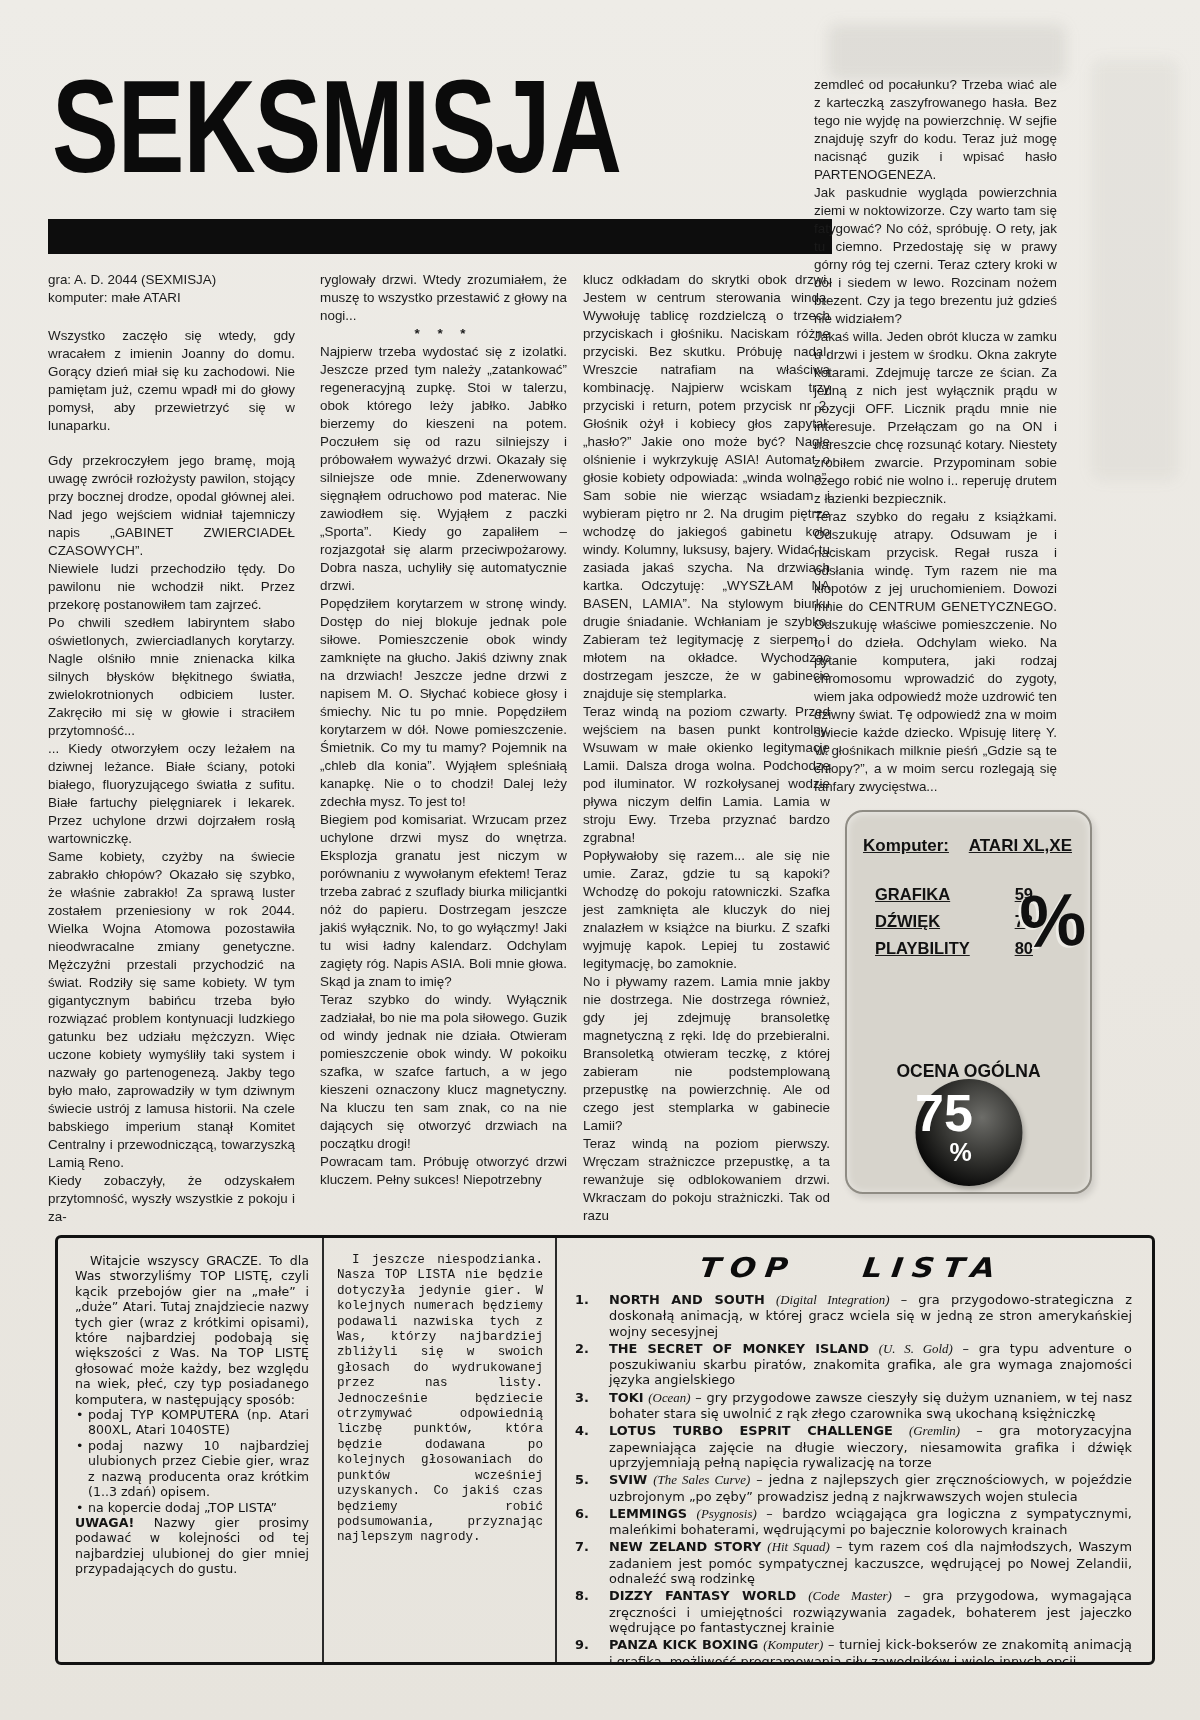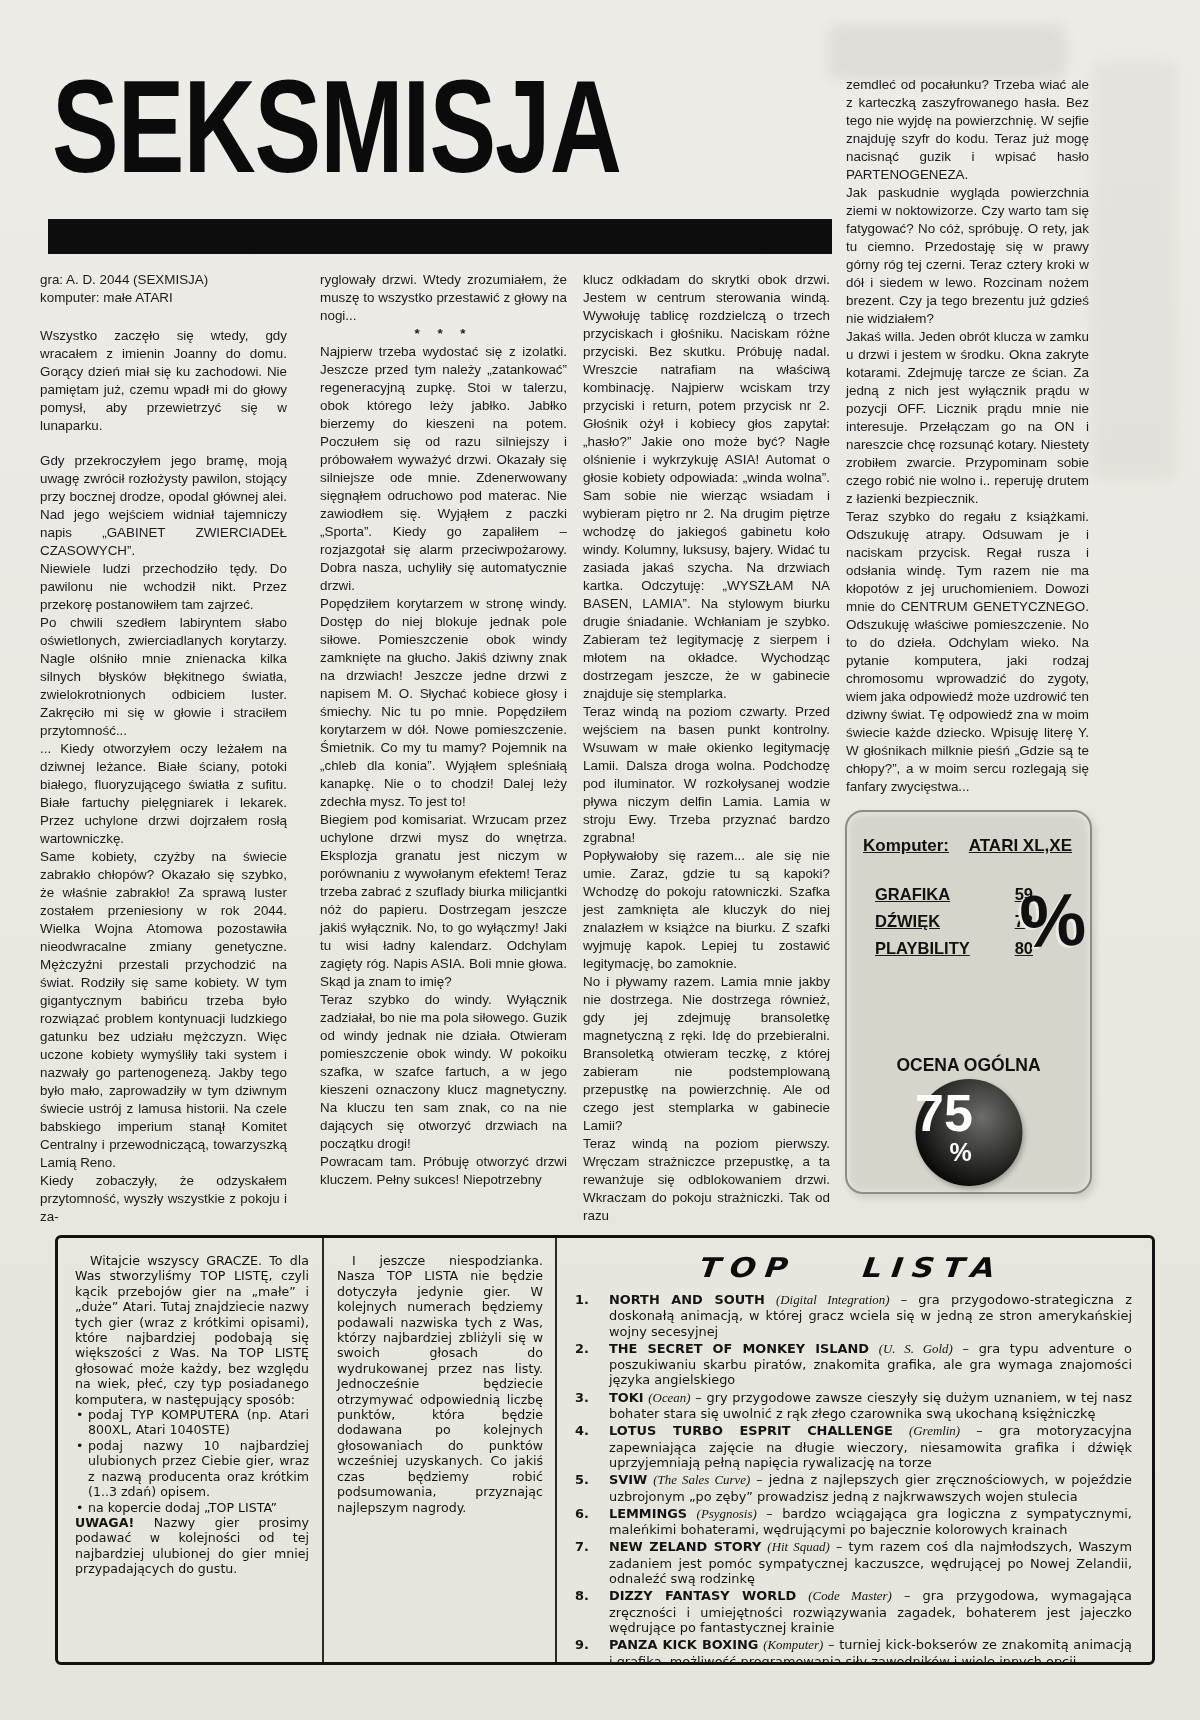--- a/index.html
+++ b/index.html
@@ -9,49 +9,49 @@
   .ghost{position:absolute;background:rgba(125,122,114,0.13);border-radius:10px;filter:blur(7px);}
   .g1{left:828px;top:24px;width:238px;height:56px;}
   .g2{left:1092px;top:60px;width:86px;height:420px;background:rgba(125,122,114,0.08);}
 
   .title{position:absolute;left:52px;top:60px;margin:0;font-size:100px;line-height:1;
          font-weight:bold;letter-spacing:-1px;color:#0b0b0b;
          transform:scaleY(1.32);transform-origin:top left;white-space:nowrap;}
   .title-rule{position:absolute;left:48px;top:219px;width:784px;height:35px;background:#0d0d0d;}
 
   .col{position:absolute;width:247px;font-size:13.4px;line-height:18px;text-align:justify;hyphens:auto;}
-  .col1{left:40px;top:271px;}
+  .col1{left:48px;top:271px;}
   .col2{left:320px;top:271px;}
   .col3{left:583px;top:271px;}
-  .col4{left:846px;top:76px;width:243px;}
+  .col4{left:814px;top:76px;width:243px;}
   .art-p{margin:0;}
   .art-p:empty{height:17px;}
   .meta{margin:0;}
   .meta-last{margin-bottom:20px;}
   .sep{margin:0;text-align:center;font-weight:bold;letter-spacing:7px;line-height:18px;}
 
   .rating-box{position:absolute;left:845px;top:810px;width:243px;height:380px;background:#d7d4cc;
               border:2px solid #8f8c84;border-radius:18px;
               box-shadow:inset 0 1px 8px rgba(255,255,255,.55),3px 4px 7px rgba(0,0,0,.12);text-decoration:underline;}
   .rb-computer{display:flex;justify-content:space-between;margin:24px 18px 0 16px;font-weight:bold;font-size:17px;color:#111;}
   .rb-scores{margin:25px 0 0 28px;width:158px;font-weight:bold;font-size:16.5px;color:#111;}
   .rb-row{display:flex;justify-content:space-between;line-height:27px;}
   .rb-bigpct{position:absolute;top:72px;right:4px;font-size:74px;font-weight:bold;line-height:1;color:#101010;
              text-shadow:-3px 2px 0 #edebe5;transform:rotate(-3deg);}
-  .rb-overall{position:absolute;top:243px;left:0;right:0;text-align:center;font-weight:bold;font-size:17.5px;color:#111;}
+  .rb-overall{position:absolute;top:249px;left:0;right:0;text-align:center;font-weight:bold;font-size:17.5px;color:#111;}
   .rb-circle{position:absolute;top:267px;left:50%;transform:translateX(-50%);width:107px;height:107px;border-radius:50%;
              background:radial-gradient(circle at 62% 36%,#6d6d69 0%,#32322f 45%,#060606 78%);
              box-shadow:2px 3px 5px rgba(0,0,0,.25);}
   .rb-score{color:#fff;font-size:52px;font-weight:bold;text-align:left;margin-top:8px;line-height:1;}
   .rb-unit{color:#fff;font-size:25px;font-weight:bold;text-align:center;transform:translateX(-8px);margin-top:1px;line-height:1;}
 
   .bottom-box{position:absolute;left:55px;top:1235px;width:1094px;height:424px;border:3px solid #121212;
               border-radius:6px;display:flex;overflow:hidden;font-family:"DejaVu Sans",sans-serif;color:#141414;}
   .bb-col1{flex:0 0 234px;border-right:2px solid #2b2b2b;padding:15px 13px 6px 17px;}
-  .bb-col2{flex:0 0 206px;border-right:2px solid #2b2b2b;padding:15px 12px 6px 13px;}
+  .bb-col2{flex:0 0 206px;border-right:2px solid #2b2b2b;padding:15px 12px 6px 13px;font-family:Liberation Mono, monospace;}
   .bb-right{flex:1;padding:8px 20px 4px 15px;overflow:hidden;}
   .bb-p{margin:0;font-size:12.6px;line-height:15.4px;text-align:justify;}
   .indent{text-indent:15px;}
   .bb-bullets{margin:0;padding:0;list-style:none;}
   .bb-li{font-size:12.6px;line-height:15.4px;text-align:justify;padding-left:13px;position:relative;}
   .bb-li::before{content:"•";position:absolute;left:1px;top:0;}
   .tl-logo{text-align:center;font-weight:bold;font-style:italic;font-size:31px;letter-spacing:9px;word-spacing:46px;
            transform:skewX(-7deg) scaleY(0.88);margin:3px 0 7px;color:#0c0c0c;white-space:nowrap;}
   .tl-item{position:relative;padding-left:37px;font-size:12.9px;line-height:15.3px;text-align:justify;margin-bottom:2px;}
   .tl-num{position:absolute;left:3px;top:0;font-weight:bold;}

